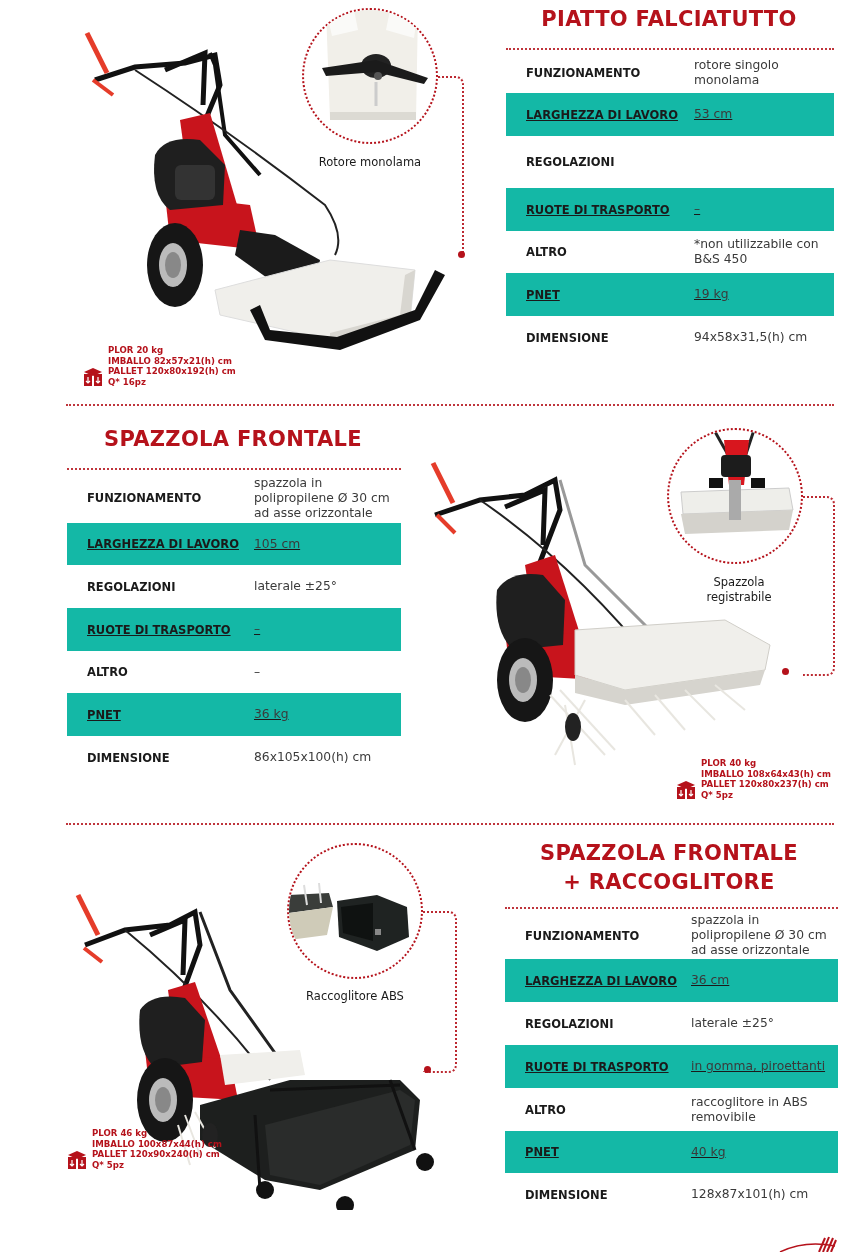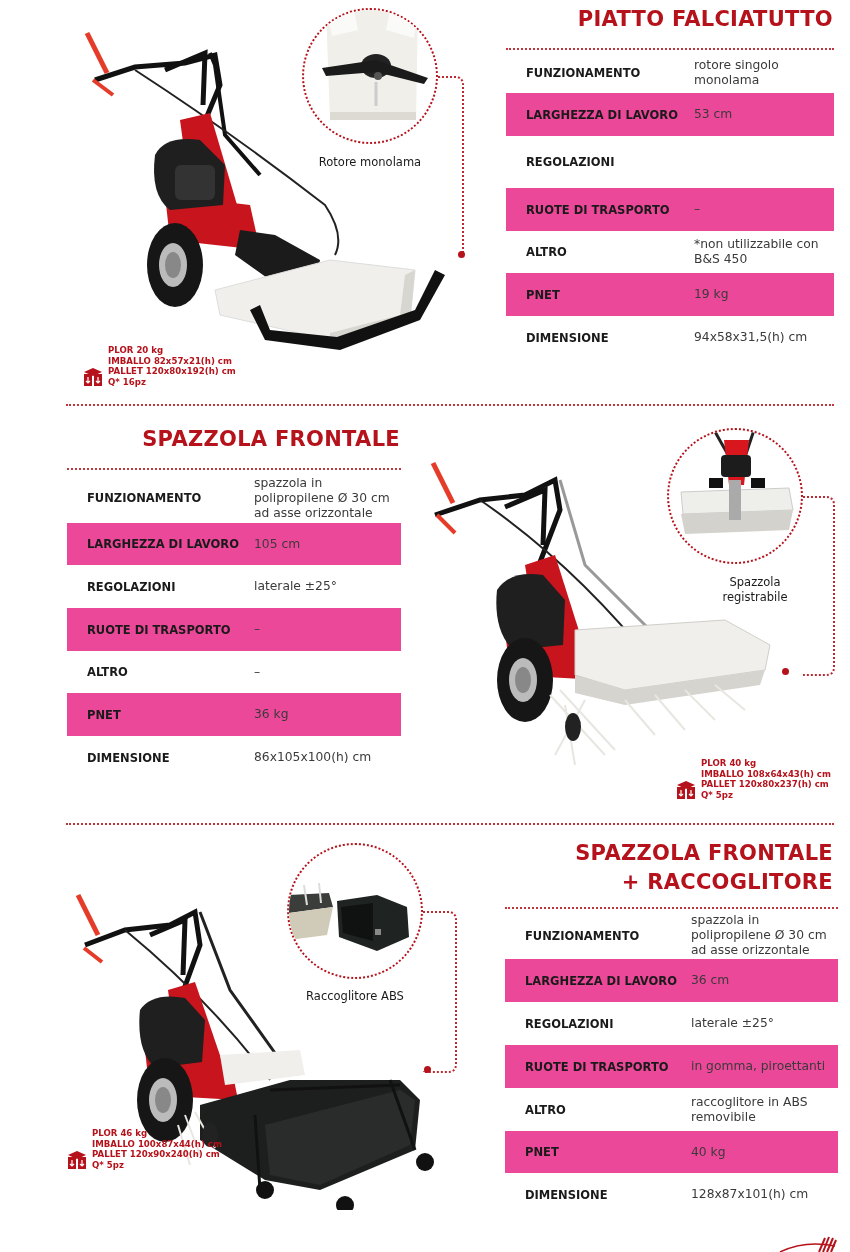--- a/index.html
+++ b/index.html
@@ -8,32 +8,32 @@
     background: #ffffff;
     font-family: "Liberation Sans", sans-serif;
     color: #1a1a1a;
   }
   .abs { position: absolute; }
 
   
   .title {
     position: absolute; color: #b5121b; font-weight: bold;
     font-family: "DejaVu Sans", sans-serif; font-size: 21px;
-    letter-spacing: 0.3px; text-align: right; line-height: 29px;
+    letter-spacing: 0.3px; text-align: center; line-height: 29px;
   }
   
   .dots {
     position: absolute; height: 0;
     border-top: 2px dotted #b5121b; opacity: 0.85;
   }
 
   
   .spec { position: absolute; }
   .row { display: flex; align-items: center; box-sizing: border-box; }
-  .row.shaded { background: #ec4899; }
+  .row.shaded { background: #14b8a6; text-decoration: underline; }
   .row .lbl {
     font-family: "DejaVu Sans", sans-serif; font-weight: bold;
     font-size: 11.5px; color: #1a1a1a; padding-left: 20px; flex: 0 0 auto;
   }
   .row .val {
     font-family: "DejaVu Sans", sans-serif; font-size: 12.3px; color: #3a3a3a;
     line-height: 15px; white-space: pre-line;
   }
 
   
@@ -203,21 +203,21 @@
       <line x1="85" y1="0" x2="75" y2="30" stroke="#222" stroke-width="3"></line>
       <polygon points="55,10 80,10 75,55 60,55" fill="#d8161e"></polygon>
       <rect x="52" y="25" width="30" height="22" rx="4" fill="#1c1c1c"></rect>
       <rect x="40" y="48" width="14" height="10" fill="#111"></rect>
       <rect x="82" y="48" width="14" height="10" fill="#111"></rect>
       <polygon points="12,62 120,58 124,80 14,84" fill="#eeeeea" stroke="#ccc"></polygon>
       <polygon points="12,84 124,80 120,100 16,104" fill="#d4d2cc"></polygon>
       <rect x="60" y="50" width="12" height="40" fill="#aaa"></rect>
     </svg>
   </div>
-  <div class="callout-label" style="left:700px; top:575px; width:110px;">Spazzola
+  <div class="callout-label" style="left:684px; top:575px; width:110px;">Spazzola
 registrabile</div>
   <div class="connector" style="left:803px; top:496px; width:30px; height:176px; border-top-width:2px; border-right-width:2px; border-bottom-width:2px; border-top-right-radius:8px; border-bottom-right-radius:8px;"></div>
   <div class="dot-end" style="left:782px; top:668px;"></div>
 
   <svg class="machine" style="left:425px; top:455px;" width="350" height="320" viewBox="0 0 350 320">
     <path d="M10,60 L55,45 L100,40 L130,25 L135,55 L112,115" stroke="#111" stroke-width="5" fill="none"></path>
     <path d="M80,52 L120,35 L118,90" stroke="#111" stroke-width="5" fill="none"></path>
     <line x1="8" y1="8" x2="28" y2="48" stroke="#e53c2a" stroke-width="5"></line>
     <line x1="12" y1="60" x2="30" y2="78" stroke="#e53c2a" stroke-width="4"></line>
     <path d="M135,25 L160,110 L230,180 L245,220" stroke="#999" stroke-width="3" fill="none"></path>

